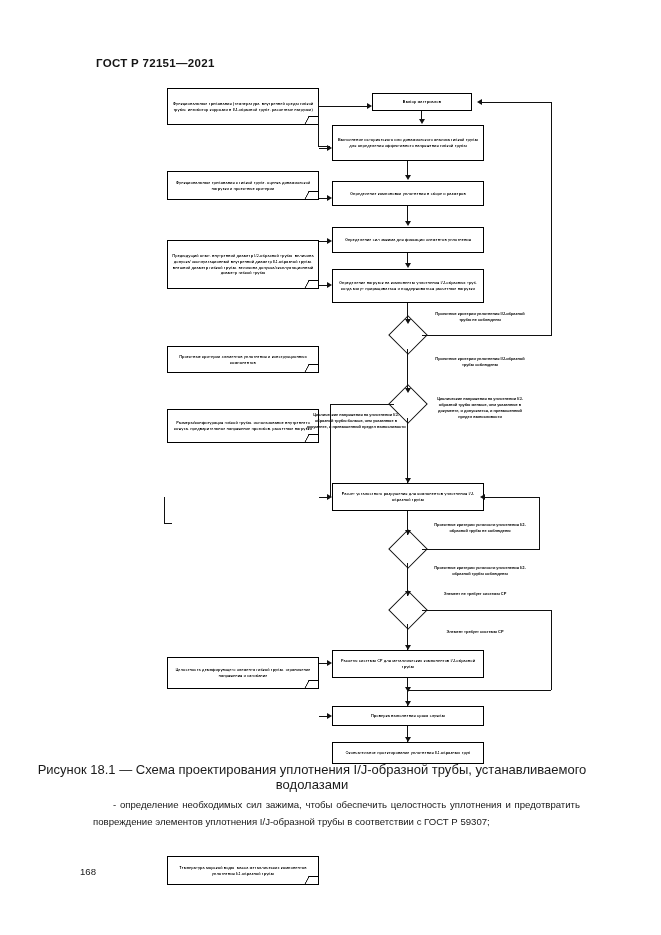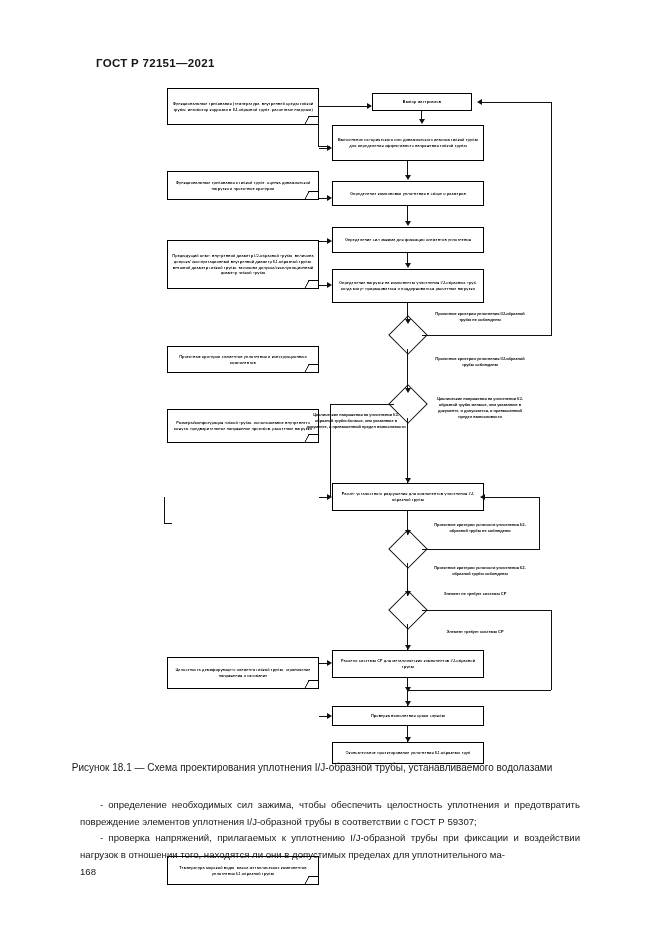--- a/index.html
+++ b/index.html
@@ -130,38 +130,39 @@
     filter: blur(0.28px) contrast(1.5);
   }
 
   
   .caption {
     position: absolute;
     left: 0;
     top: 762px;
     width: 624px;
     text-align: center;
-    font-size: 10px;
+    font-size: 13px;
     color: #1a1a1a;
   }
   .body-text {
     position: absolute;
     left: 80px;
     top: 797px;
     width: 500px;
     font-size: 9.6px;
     line-height: 16.5px;
     color: #171717;
     text-align: justify;
   }
   .body-text p {
     margin: 0;
   }
   .body-text p.indent {
     text-indent: 20px;
+    margin-left: 13px;
   }
   .folio {
     position: absolute;
     left: 80px;
     top: 866px;
     font-size: 9.6px;
     color: #171717;
   }
 </style>
 </head>
@@ -312,18 +313,17 @@
 
     <div class="line-v" style="left:164px; top:419px; height:26px;"></div>
     <div class="line-h" style="left:164px; top:445px; width:8px;"></div>
 
   </div>
 
   <div class="caption">Рисунок 18.1 — Схема проектирования уплотнения I/J-образной трубы, устанавливаемого водолазами</div>
 
   <div class="body-text">
     <p class="indent">- определение необходимых сил зажима, чтобы обеспечить целостность уплотнения и предотвратить повреждение элементов уплотнения I/J-образной трубы в соответствии с ГОСТ Р 59307;</p>
-    <p class="indent">- проверка напряжений, прилагаемых к уплотнению I/J-образной трубы при фиксации и воздействии нагрузок в отношении того, находятся ли они в допустимых пределах для уплотнительного ма-</p>
   </div>
 
   <div class="folio">168</div>
 
 </div>
 
 </body></html>

